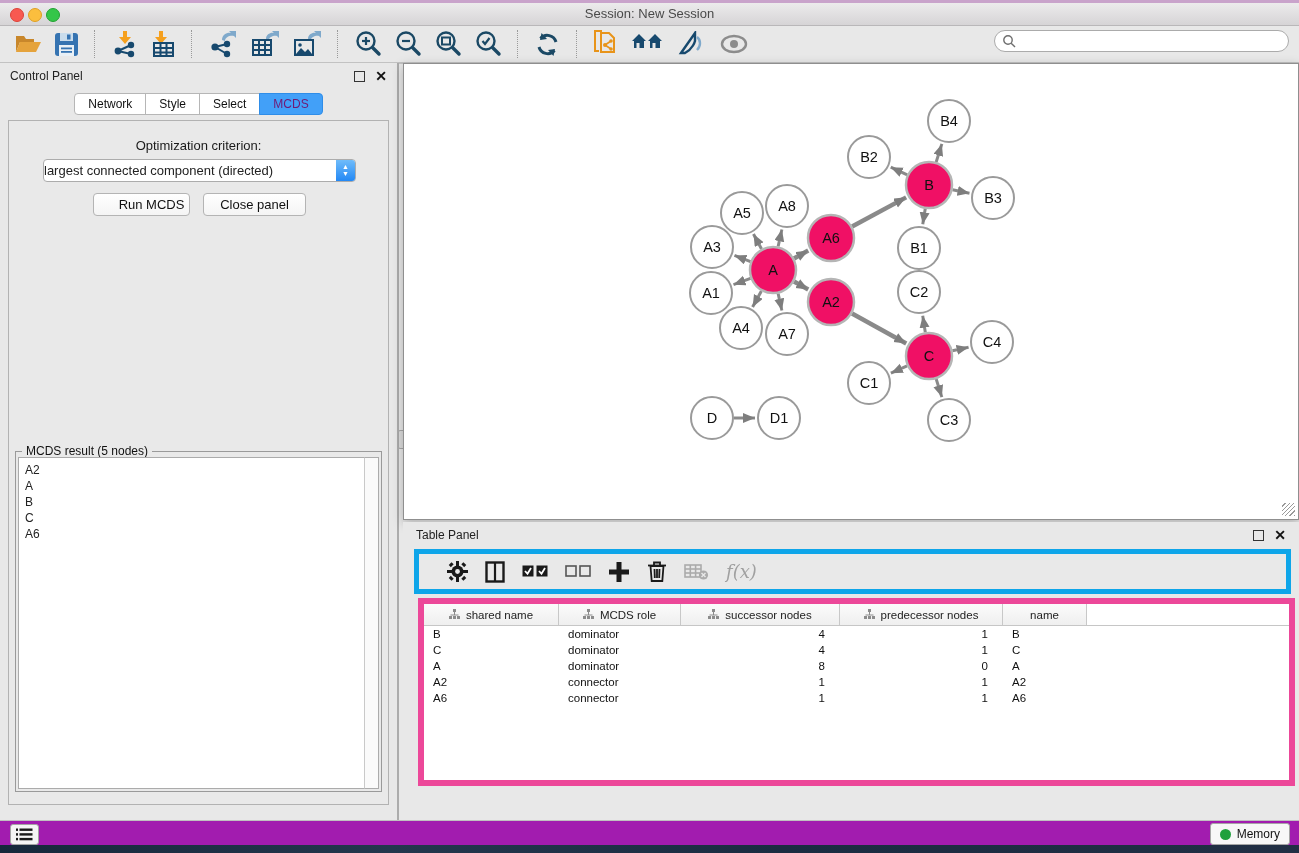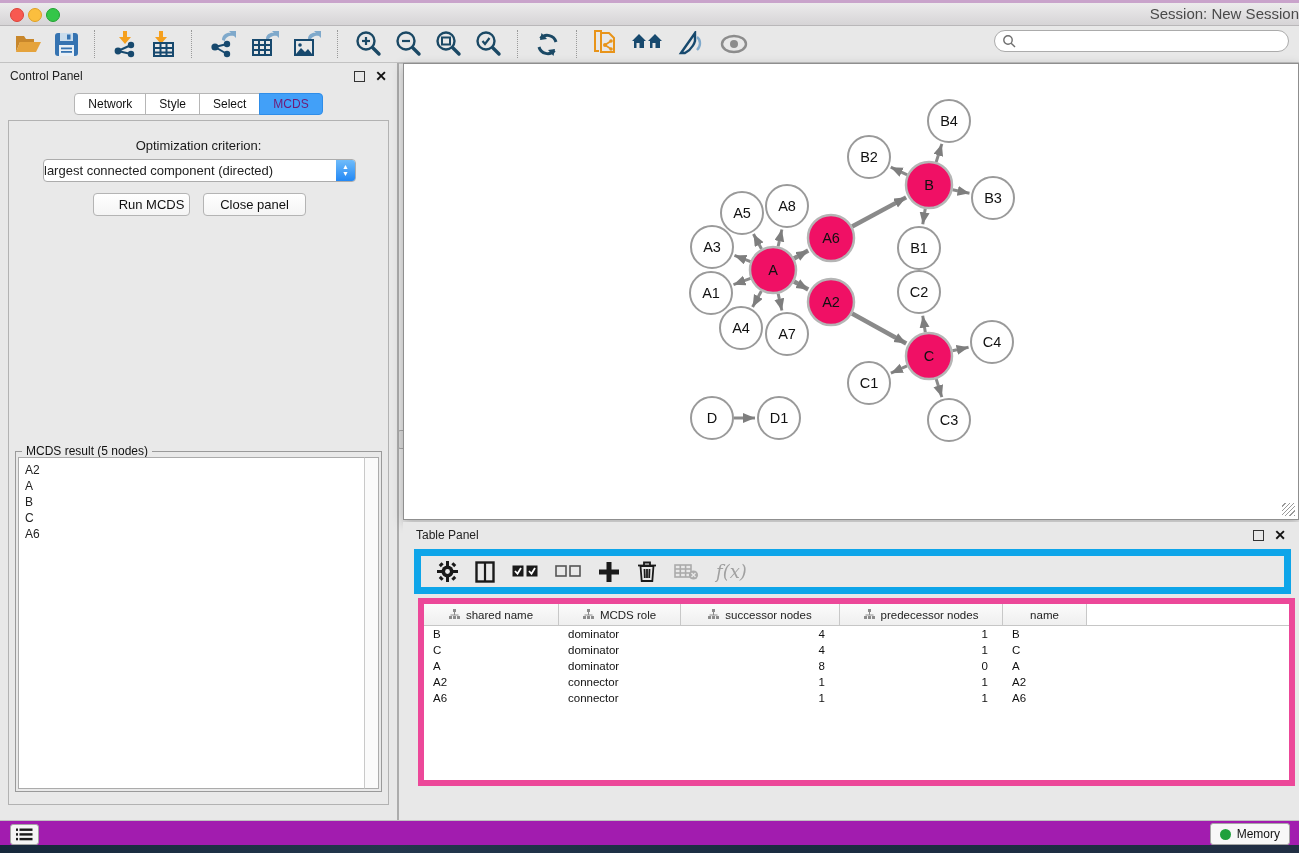--- a/index.html
+++ b/index.html
@@ -14,21 +14,21 @@
       background:linear-gradient(90deg,#16283B,#23374D 30%,#1A2C41 60%,#212F44);}
 
   
   #titlebar{left:0;top:3px;width:1299px;height:22px;
       background:linear-gradient(#ECEBEC,#D6D4D6);border-bottom:1px solid #B9B7B9;}
   .tl{position:absolute;border-radius:50%;}
   #titlebar .tl{width:12px;height:12px;top:5px;}
   .tl.red{background:#F85951;border:1px solid #DD4138;}
   .tl.yellow{background:#FBBE3E;border:1px solid #DFA023;}
   .tl.green{background:#35C649;border:1px solid #23A233;}
-  #main-title{width:100%;text-align:right;font-size:15px;color:#4a4a4a;line-height:21px;}
+  #main-title{width:100%;text-align:center;font-size:13px;color:#4a4a4a;line-height:21px;}
 
   
   #toolbar{left:0;top:26px;width:1299px;height:36px;background:#E8E8E8;
       border-bottom:2px solid #C2C2C2;display:flex;align-items:center;}
   .tb-sep{width:1px;height:28px;border-left:1px dotted #9a9a9a;margin:0 9px;}
   .tb-btn{height:32px;display:flex;align-items:center;justify-content:center;
       padding:0 6px;cursor:default;}
   #search-box{position:absolute;right:10px;top:4px;width:295px;height:22px;
       background:#fff;border:1px solid #ABABAB;border-radius:12px;
       display:flex;align-items:center;padding-left:7px;box-sizing:border-box;}
@@ -85,22 +85,22 @@
   #net-titlebar .tl{width:10px;height:10px;top:6px;}
   #net-title{width:100%;text-align:center;font-size:13px;color:#333;line-height:23px;}
   #net-corner{position:absolute;right:0;top:0;width:0;height:0;
       border-top:9px solid #3A6FD8;border-left:9px solid transparent;}
   #net-canvas{position:absolute;left:1px;top:24px;right:1px;bottom:1px;background:#fff;}
   #resize-grip{position:absolute;right:2px;bottom:2px;width:13px;height:13px;
       background:repeating-linear-gradient(135deg,transparent,transparent 2px,#9a9a9a 2px,#9a9a9a 3px);}
 
   
   #table-panel{left:403px;top:522px;width:896px;height:298px;background:#E8E8E8;}
-  #tp-toolbar{left:11px;top:27px;width:877px;height:45px;border:7px solid #0ea5e9;
-      background:#E9E9E9;display:flex;align-items:center;gap:17px;padding-left:16px;
+  #tp-toolbar{left:11px;top:27px;width:877px;height:45px;border:5px solid #0ea5e9;
+      background:#E9E9E9;display:flex;align-items:center;gap:17px;padding-left:28px;
       box-sizing:border-box;}
   .tp-ico{display:flex;align-items:center;justify-content:center;}
   #fx-label{font-family:"DejaVu Serif",serif;font-style:italic;font-size:18px;color:#A0A0A0;}
   #data-table{left:15px;top:76px;width:877px;height:188px;background:#fff;
       border:6px solid #ec4899;box-sizing:border-box;overflow:hidden;}
   #thead{display:flex;height:21px;border-bottom:1px solid #C6C6C6;}
   .th{background:linear-gradient(#FBFBFB,#EFEFEF);border-right:1px solid #C8C8C8;
       display:flex;align-items:center;justify-content:center;font-size:11.5px;color:#222;
       gap:6px;box-sizing:border-box;height:21px;}
   .trow{display:flex;height:16px;align-items:center;font-size:11.5px;color:#111;}

